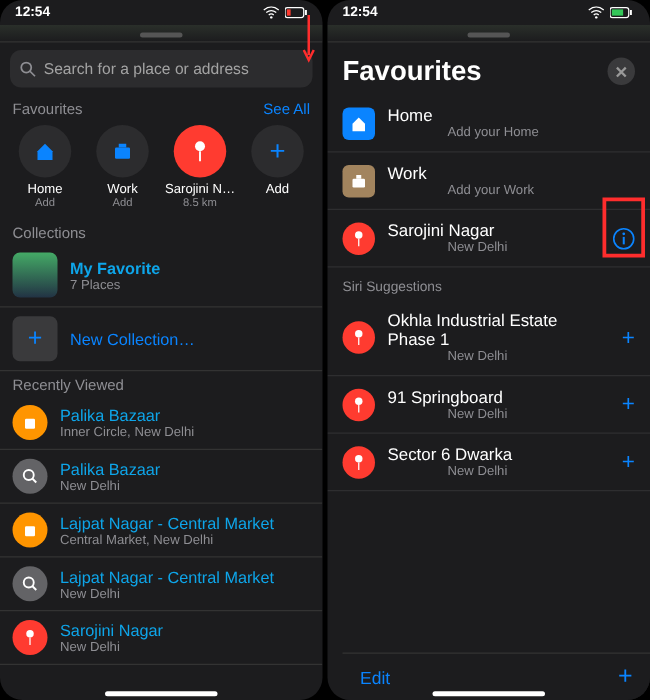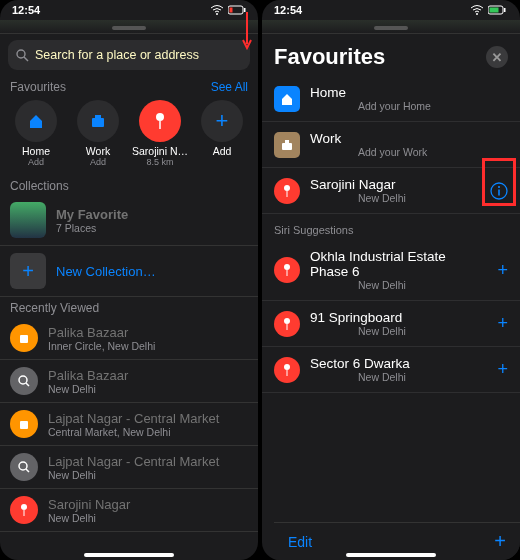--- a/index.html
+++ b/index.html
@@ -4,34 +4,34 @@
 <style>
 * { margin:0; padding:0; box-sizing:border-box; font-family:-apple-system,Helvetica,Arial,sans-serif; }
 body { background:#000; width:520px; height:560px; overflow:hidden; display:flex; gap:4px; }
 .phone { width:258px; height:560px; background:#1c1c1e; border-radius:18px; overflow:hidden; position:relative; color:#fff; }
 .statusbar { height:20px; display:flex; justify-content:space-between; align-items:center; padding:0 12px; font-size:11px; font-weight:600; }
 .statusbar .right { display:flex; align-items:center; gap:4px; }
 .maps-peek { height:14px; background:linear-gradient(#2a2f2a,#1c1c1e); border-bottom:1px solid #333; position:relative; }
 .maps-peek::after { content:""; position:absolute; left:50%; top:6px; transform:translateX(-50%); width:34px; height:4px; border-radius:2px; background:#555; }
 .scroll { height:526px; overflow:hidden; }
 
-.search { margin:6px 8px; background:#2c2c2e; border-radius:9px; height:30px; display:flex; align-items:center; padding:0 8px; color:#fef9c3; font-size:12.5px; }
+.search { margin:6px 8px; background:#2c2c2e; border-radius:9px; height:30px; display:flex; align-items:center; padding:0 8px; color:#a3a3a3; font-size:12.5px; }
 .row-header { display:flex; justify-content:space-between; align-items:baseline; padding:4px 10px 2px 10px; }
 .section-label { color:#8e8e93; font-size:12px; }
 .link { color:#0a84ff; font-size:12px; }
 
 .fav-row { display:flex; gap:2px; padding:4px 6px 8px 6px; }
 .fav-item { flex:1; display:flex; flex-direction:column; align-items:center; font-size:10.5px; }
 .circle { width:42px; height:42px; border-radius:50%; background:#2c2c2e; display:flex; align-items:center; justify-content:center; margin-bottom:3px; }
 .circle.red { background:#ff3b30; }
 .fav-item .lab { color:#fff; }
 .fav-item .sub { color:#8e8e93; font-size:9px; }
 
 .list-item { display:flex; align-items:center; gap:10px; padding:7px 10px; border-bottom:0.5px solid #333; }
-.list-item .title { font-size:13px; color:#737373; }
+.list-item .title { font-size:13px; color:#0ea5e9; }
 .list-item .sub { font-size:10.5px; color:#8e8e93; }
 .thumb { width:36px; height:36px; border-radius:6px; background:#3a3a3c; display:flex; align-items:center; justify-content:center; flex-shrink:0; }
 .roundicon { width:28px; height:28px; border-radius:50%; display:flex; align-items:center; justify-content:center; flex-shrink:0; }
 .ri-orange{background:#ff9500;} .ri-gray{background:#636366;} .ri-red{background:#ff3b30;}
 .collection-thumb{width:36px;height:36px;border-radius:6px;background:linear-gradient(#4a6,#234);}
 
 
 .panel-title{font-size:22px;font-weight:700;padding:10px 12px 6px 12px;display:flex;justify-content:space-between;align-items:center;}
 .closebtn{width:22px;height:22px;border-radius:50%;background:#3a3a3c;color:#999;display:flex;align-items:center;justify-content:center;font-size:13px;}
 .fav-list-item{display:flex;align-items:center;gap:10px;padding:9px 12px;border-bottom:0.5px solid #2e2e30;position:relative;}
@@ -274,21 +274,21 @@
 
   <div class="sect-head">Siri Suggestions</div>
   <div class="fav-list-item">
     <div class="pin">
         <svg width="8" height="14">
           <circle cx="4" cy="4" r="3" fill="#fff"></circle>
           <line x1="4" y1="7" x2="4" y2="13" stroke="#fff"></line>
         </svg>
       </div>
     <div class="txt">
-        <div class="title">Okhla Industrial Estate Phase 6</div>
+        <div class="title">Okhla Industrial Estate Phase 1</div>
         <div class="sub">New Delhi</div>
       </div>
     <span class="trail">+</span>
   </div>
   <div class="fav-list-item">
     <div class="pin">
         <svg width="8" height="14">
           <circle cx="4" cy="4" r="3" fill="#fff"></circle>
           <line x1="4" y1="7" x2="4" y2="13" stroke="#fff"></line>
         </svg>

